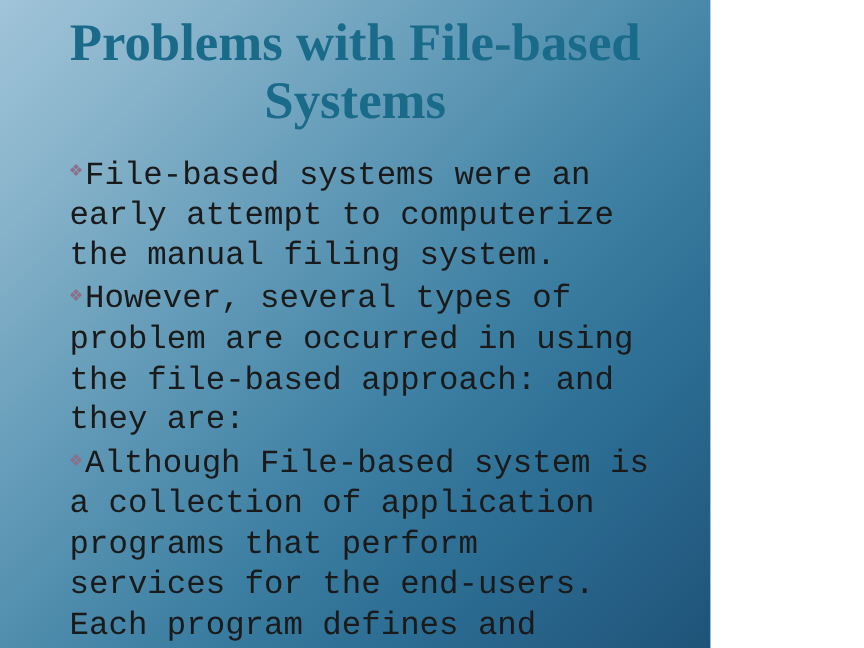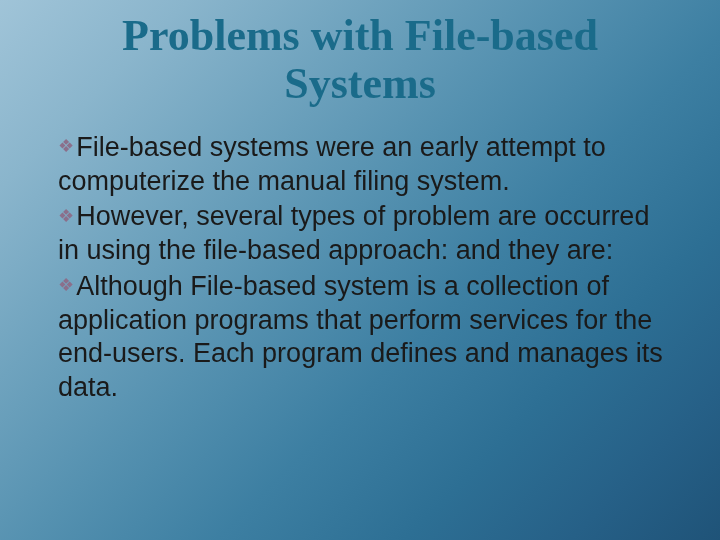--- a/index.html
+++ b/index.html
@@ -7,21 +7,21 @@
       padding: 0;
       box-sizing: border-box;
     }
     body {
       width: 720px;
       height: 540px;
       overflow: hidden;
       font-family: Georgia, 'Times New Roman', serif;
     }
     .slide {
-      width: 720px;
+      width: 592px;
       height: 540px;
       background: linear-gradient(135deg, 
         #a0c4d8 0%, 
         #8ab5cc 15%,
         #6fa3be 30%,
         #5591b0 45%,
         #3d7fa2 60%,
         #2d6f94 75%,
         #266087 88%,
         #1f5378 100%);
@@ -64,21 +64,21 @@
     .content {
       position: relative;
       z-index: 2;
       padding-left: 8px;
     }
     .bullet-item {
       font-size: 27px;
       color: #1a1a1a;
       line-height: 1.25;
       margin-bottom: 2px;
-      font-family: Liberation Sans, sans-serif;
+      font-family: Liberation Mono, monospace;
     }
     .diamond {
       color: #8b6f8b;
       font-size: 18px;
       display: inline-block;
       vertical-align: middle;
       margin-right: 2px;
       transform: translateY(-2px);
     }
   </style>

